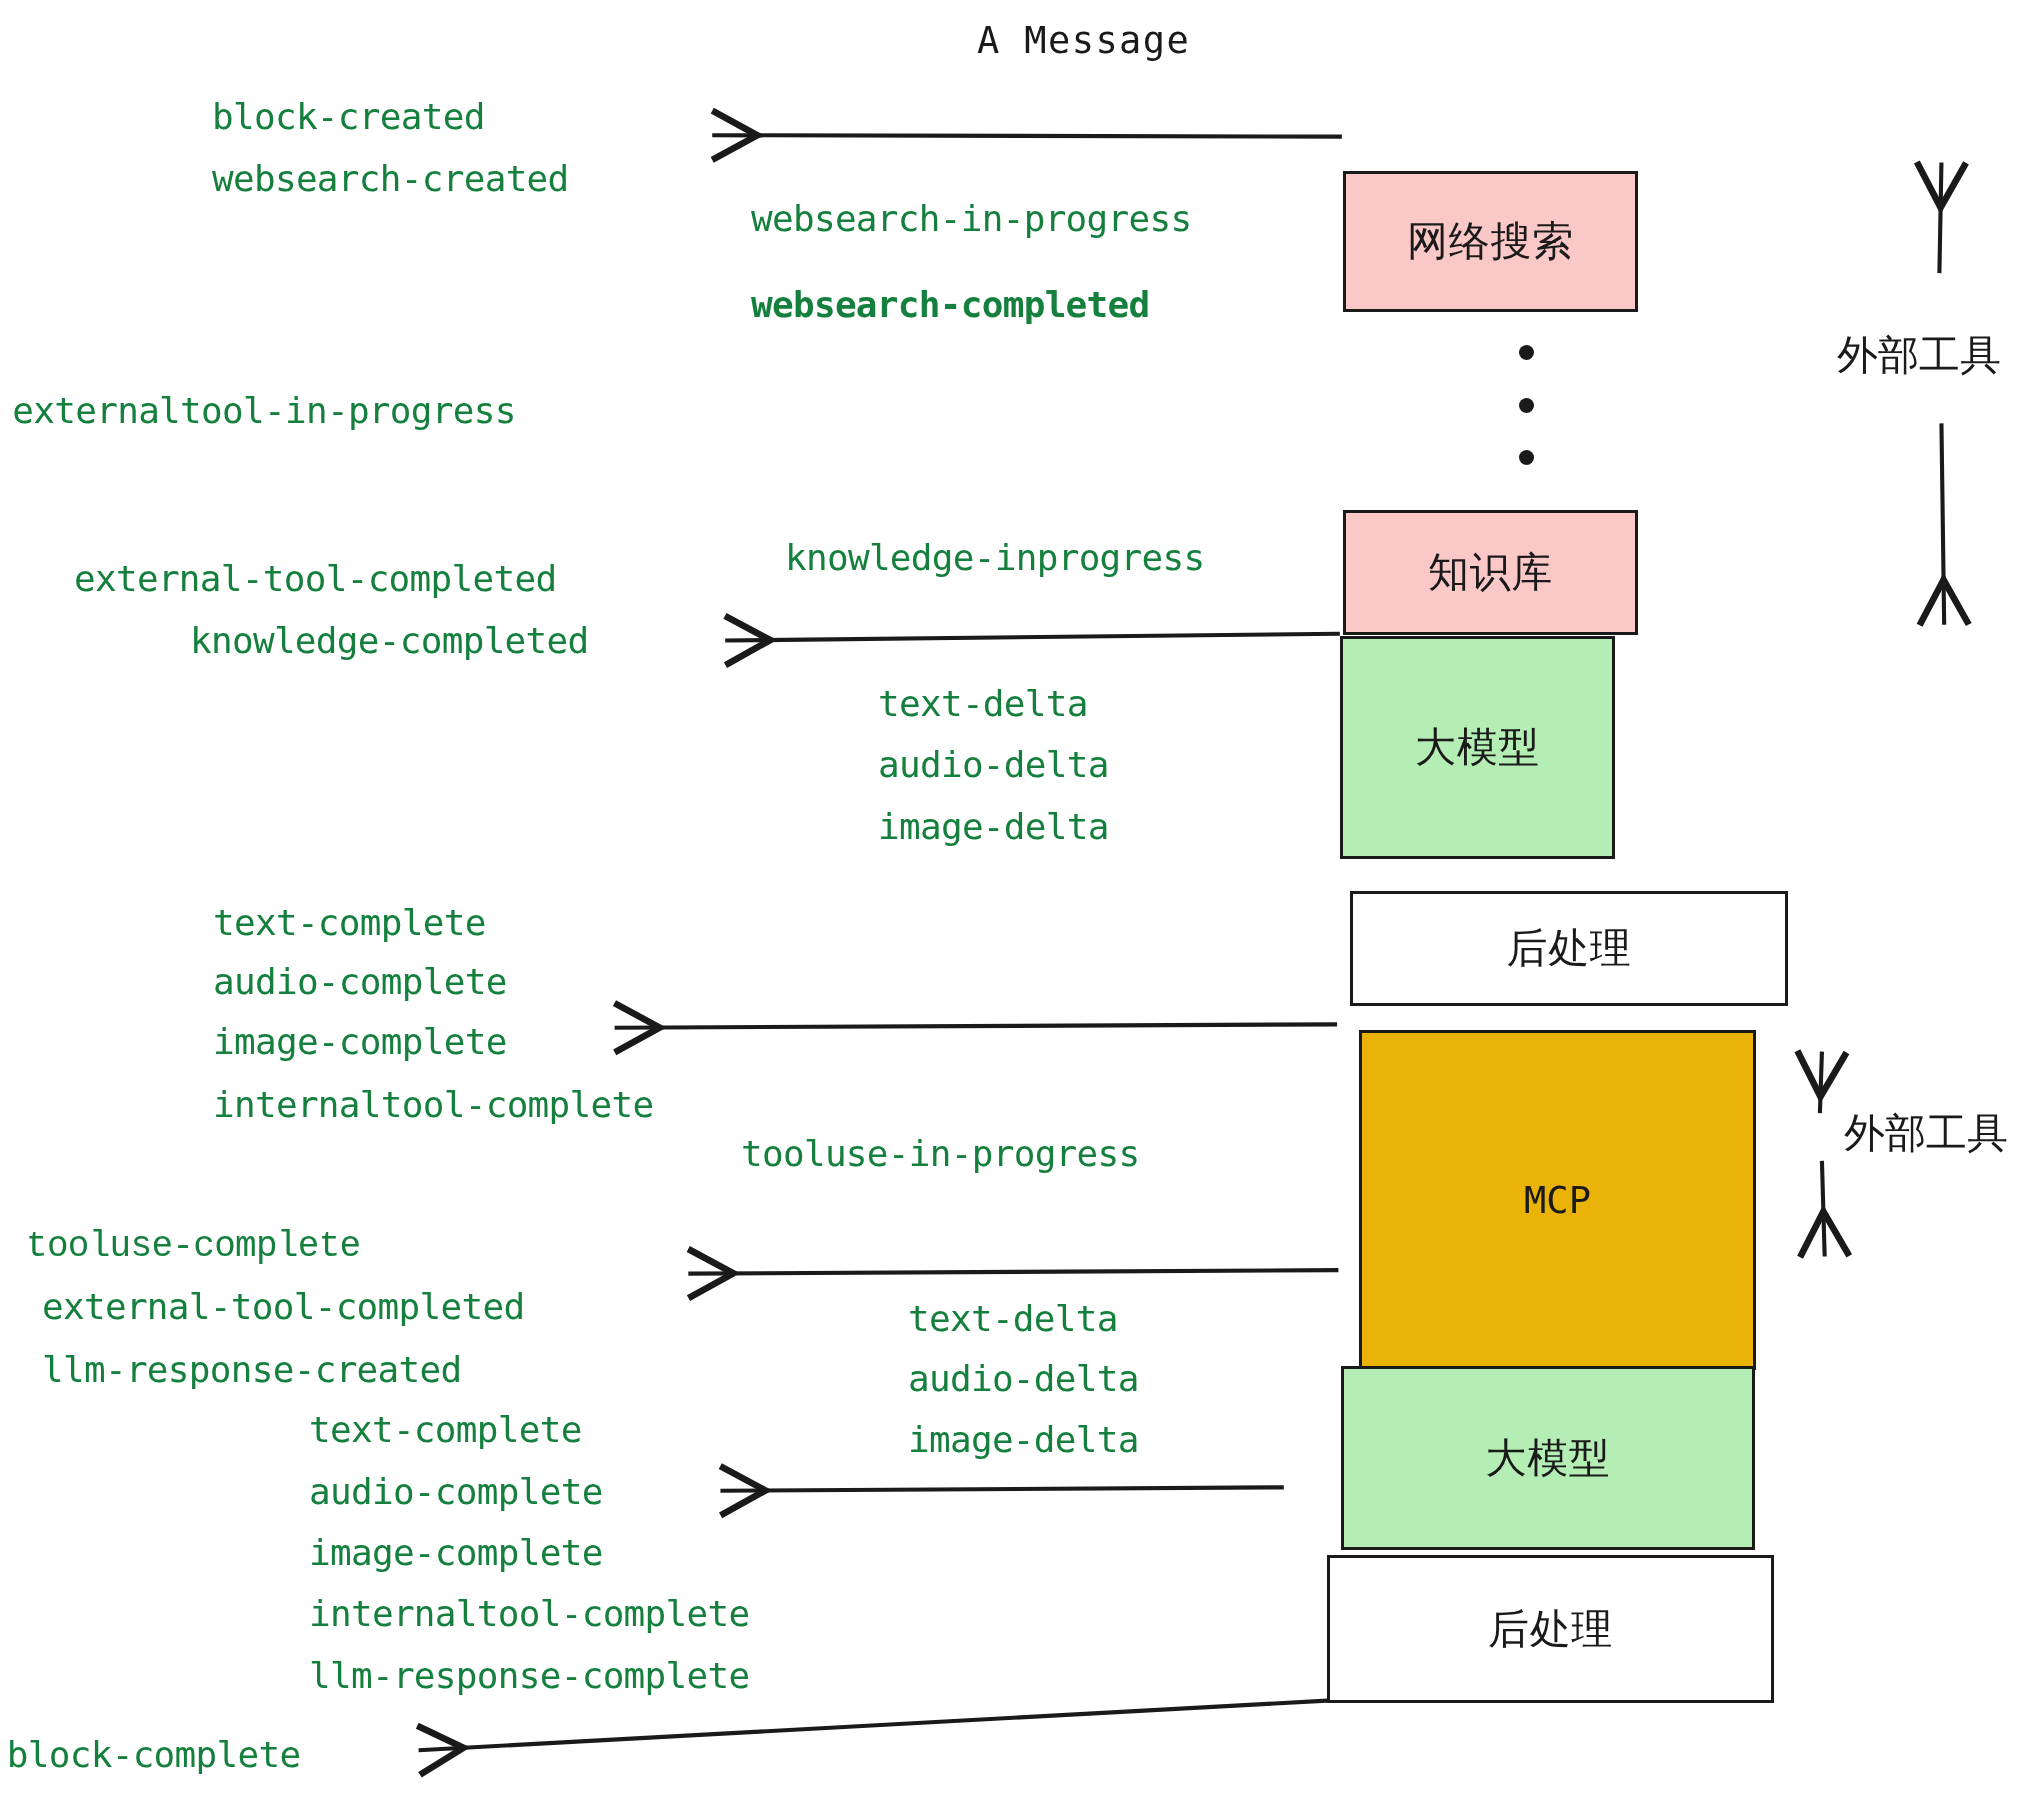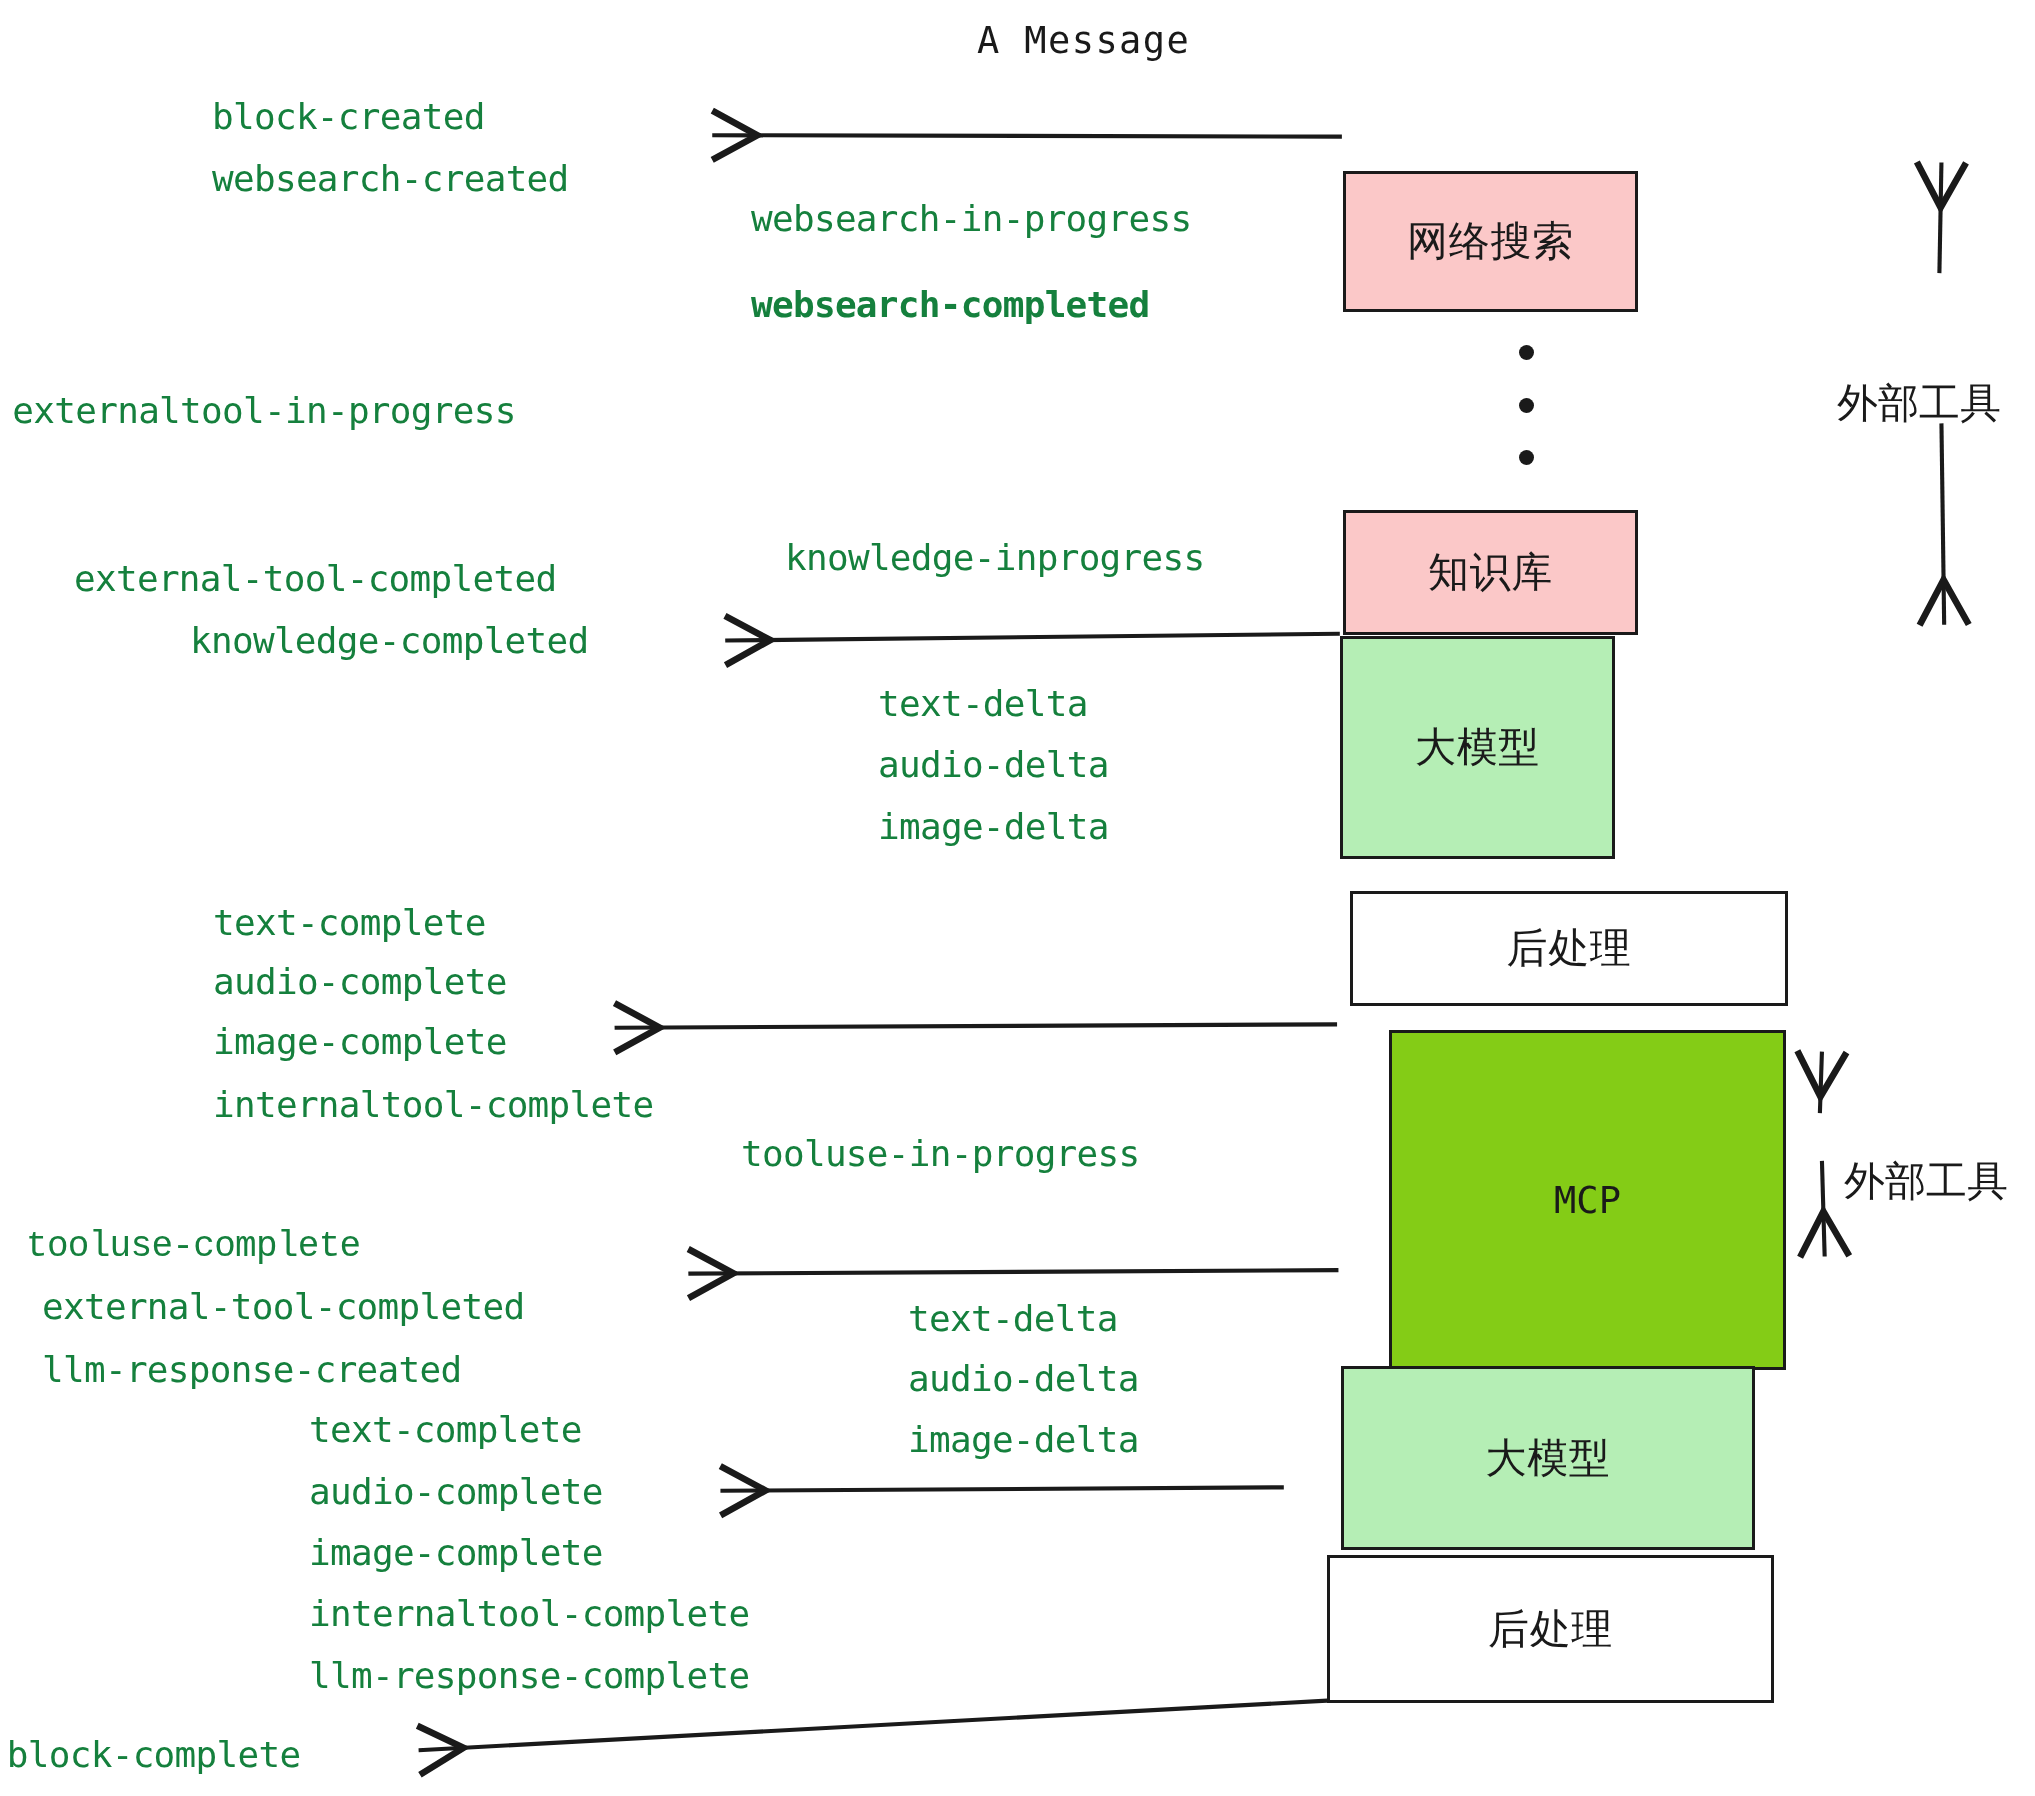--- a/index.html
+++ b/index.html
@@ -52,21 +52,20 @@
     font-family: "DejaVu Sans Mono", monospace;
     font-size: 37px;
     letter-spacing: 0px;
   }
   .grp-label {
     position: absolute;
     font-family: "DejaVu Sans", sans-serif;
     font-size: 41px;
     color: #1a1a1a;
     white-space: nowrap;
-    margin-top: 48px;
   }
   .dots {
     position: absolute;
     display: flex;
     flex-direction: column;
     align-items: center;
   }
   .dot {
     width: 15px;
     height: 15px;
@@ -162,21 +161,21 @@
   </div>
 
   <div class="node" style="left:1340px; top:636px; width:275px; height:223px; background:#b5eeb5;">
     <span class="node-label">大模型</span>
   </div>
 
   <div class="node" style="left:1350px; top:891px; width:438px; height:115px; background:#ffffff;">
     <span class="node-label">后处理</span>
   </div>
 
-  <div class="node" style="left:1389px; top:1030px; width:397px; height:340px; background:#84cc16;">
+  <div class="node" style="left:1359px; top:1030px; width:397px; height:340px; background:#eab308;">
     <span class="node-label latin">MCP</span>
   </div>
 
   <div class="node" style="left:1341px; top:1366px; width:414px; height:184px; background:#b5eeb5;">
     <span class="node-label">大模型</span>
   </div>
 
   <div class="node" style="left:1327px; top:1555px; width:447px; height:148px; background:#ffffff;">
     <span class="node-label">后处理</span>
   </div>

